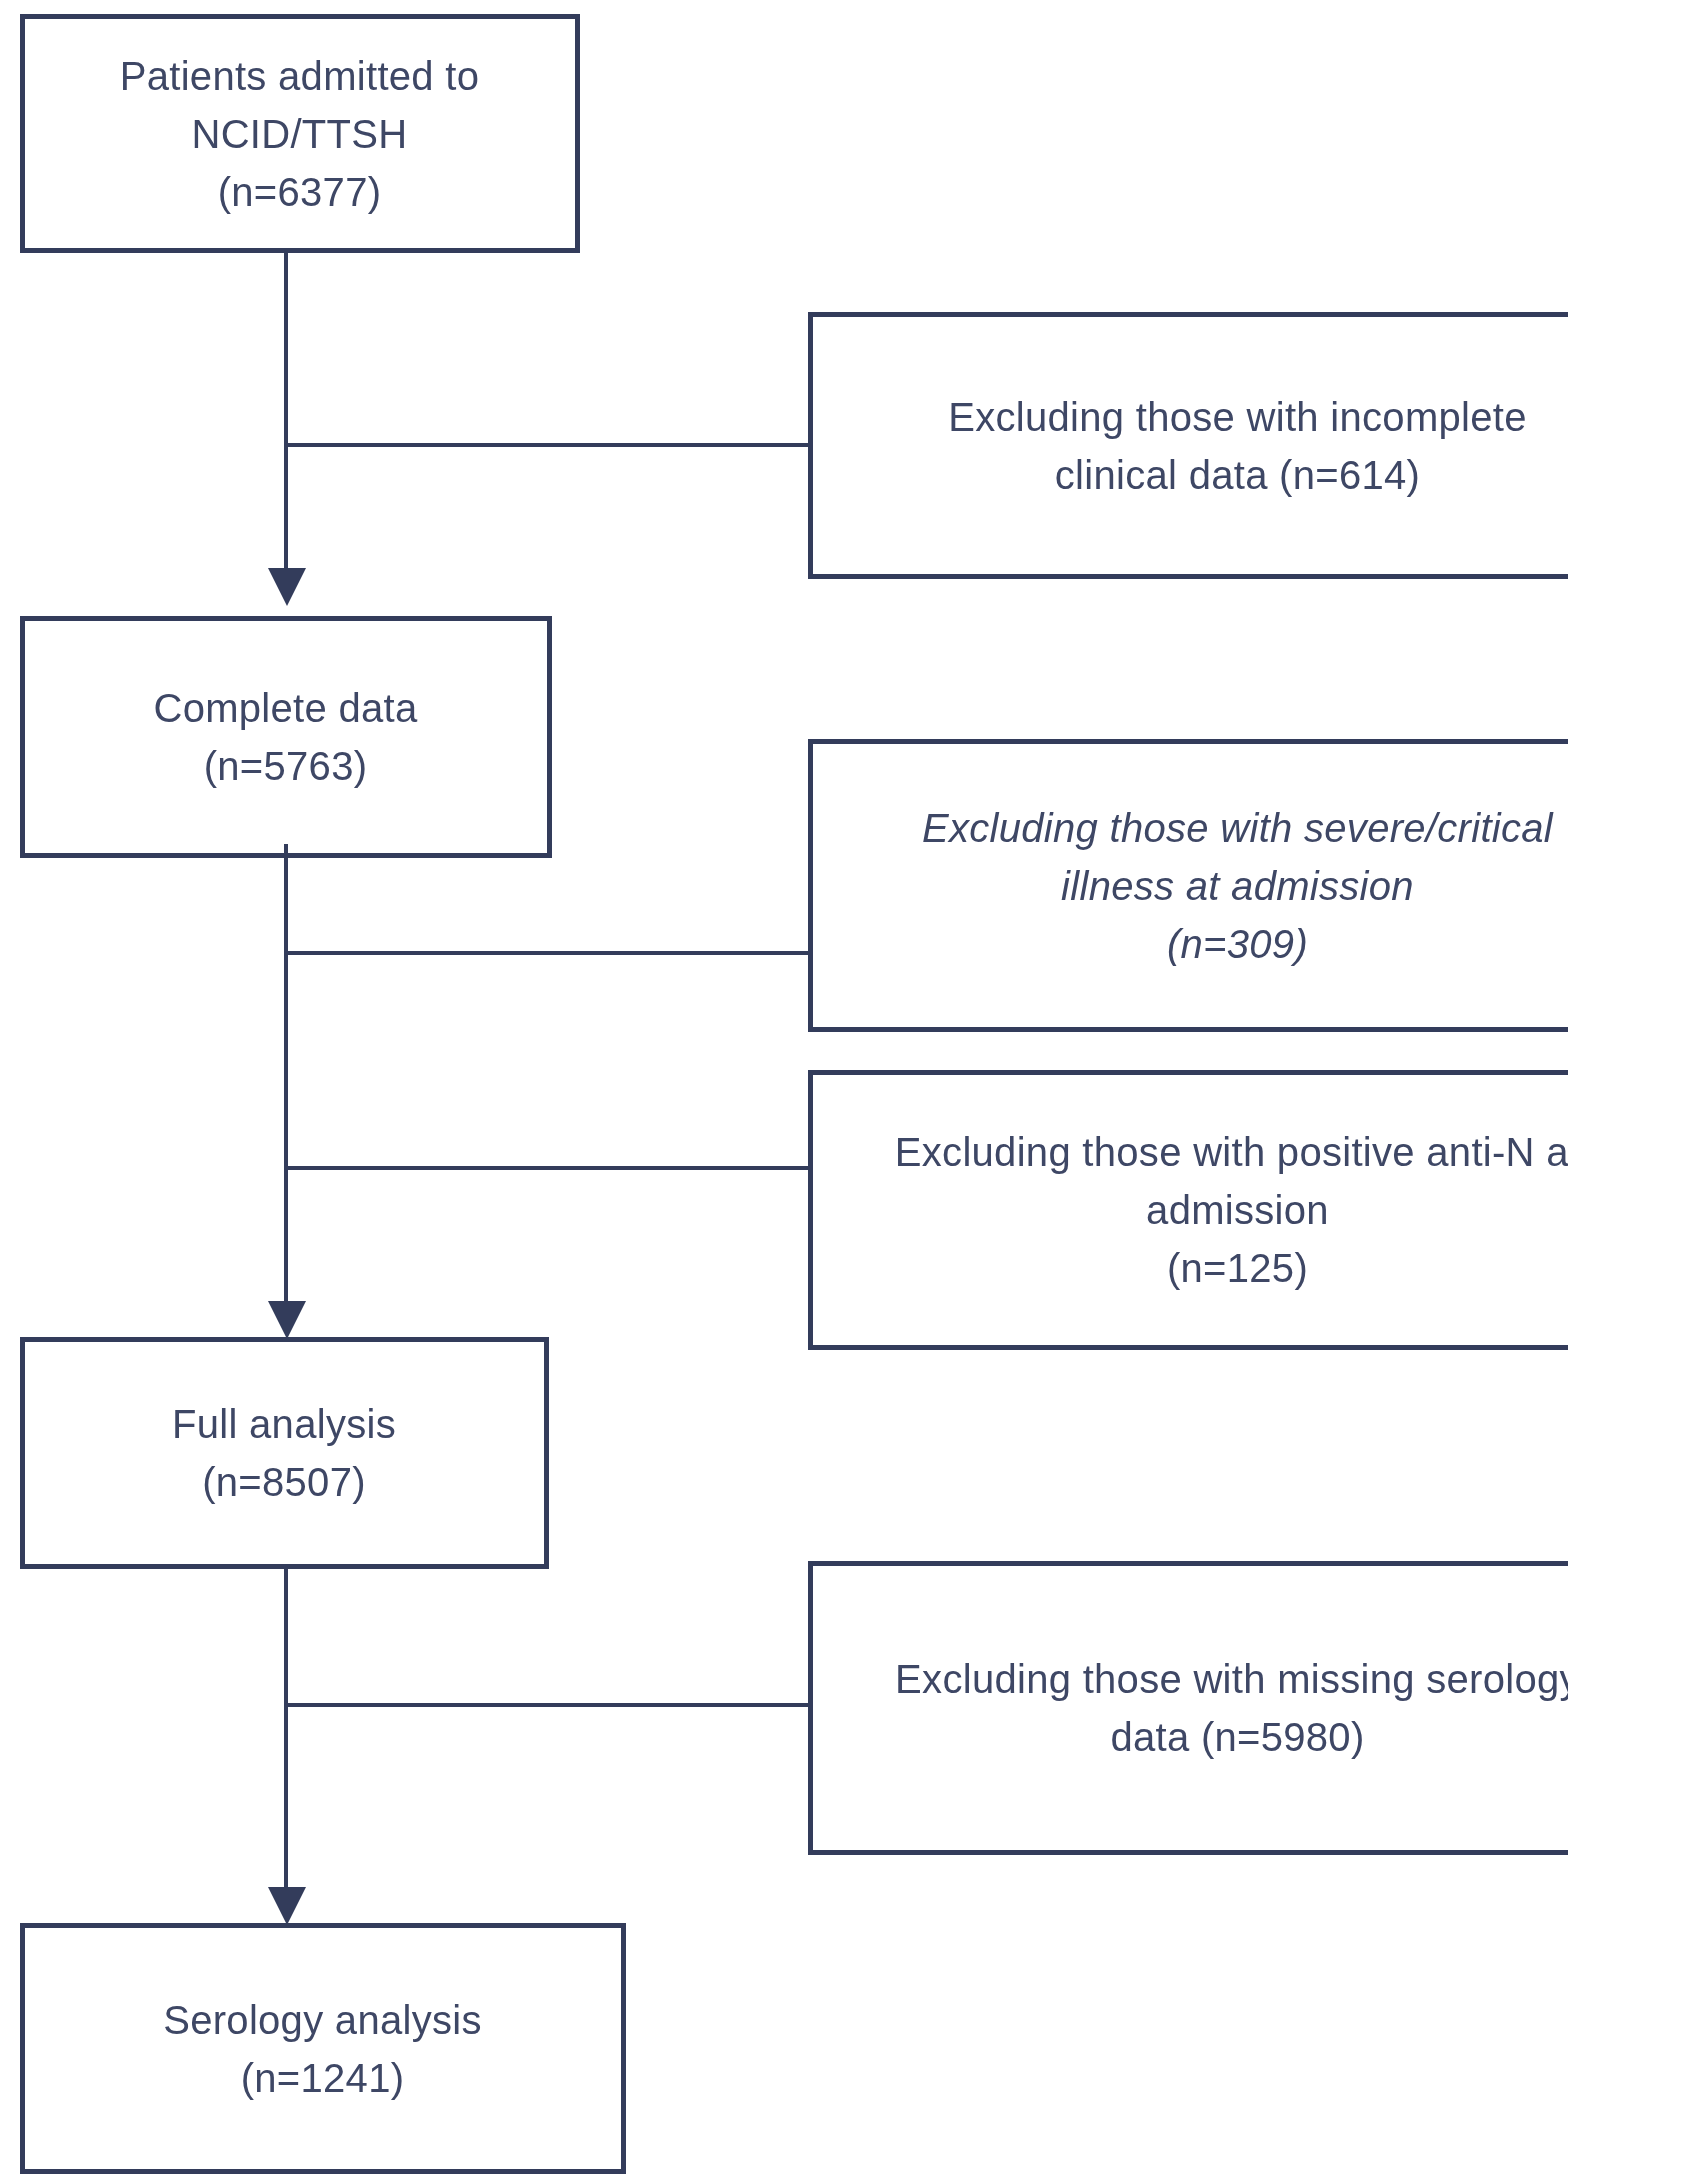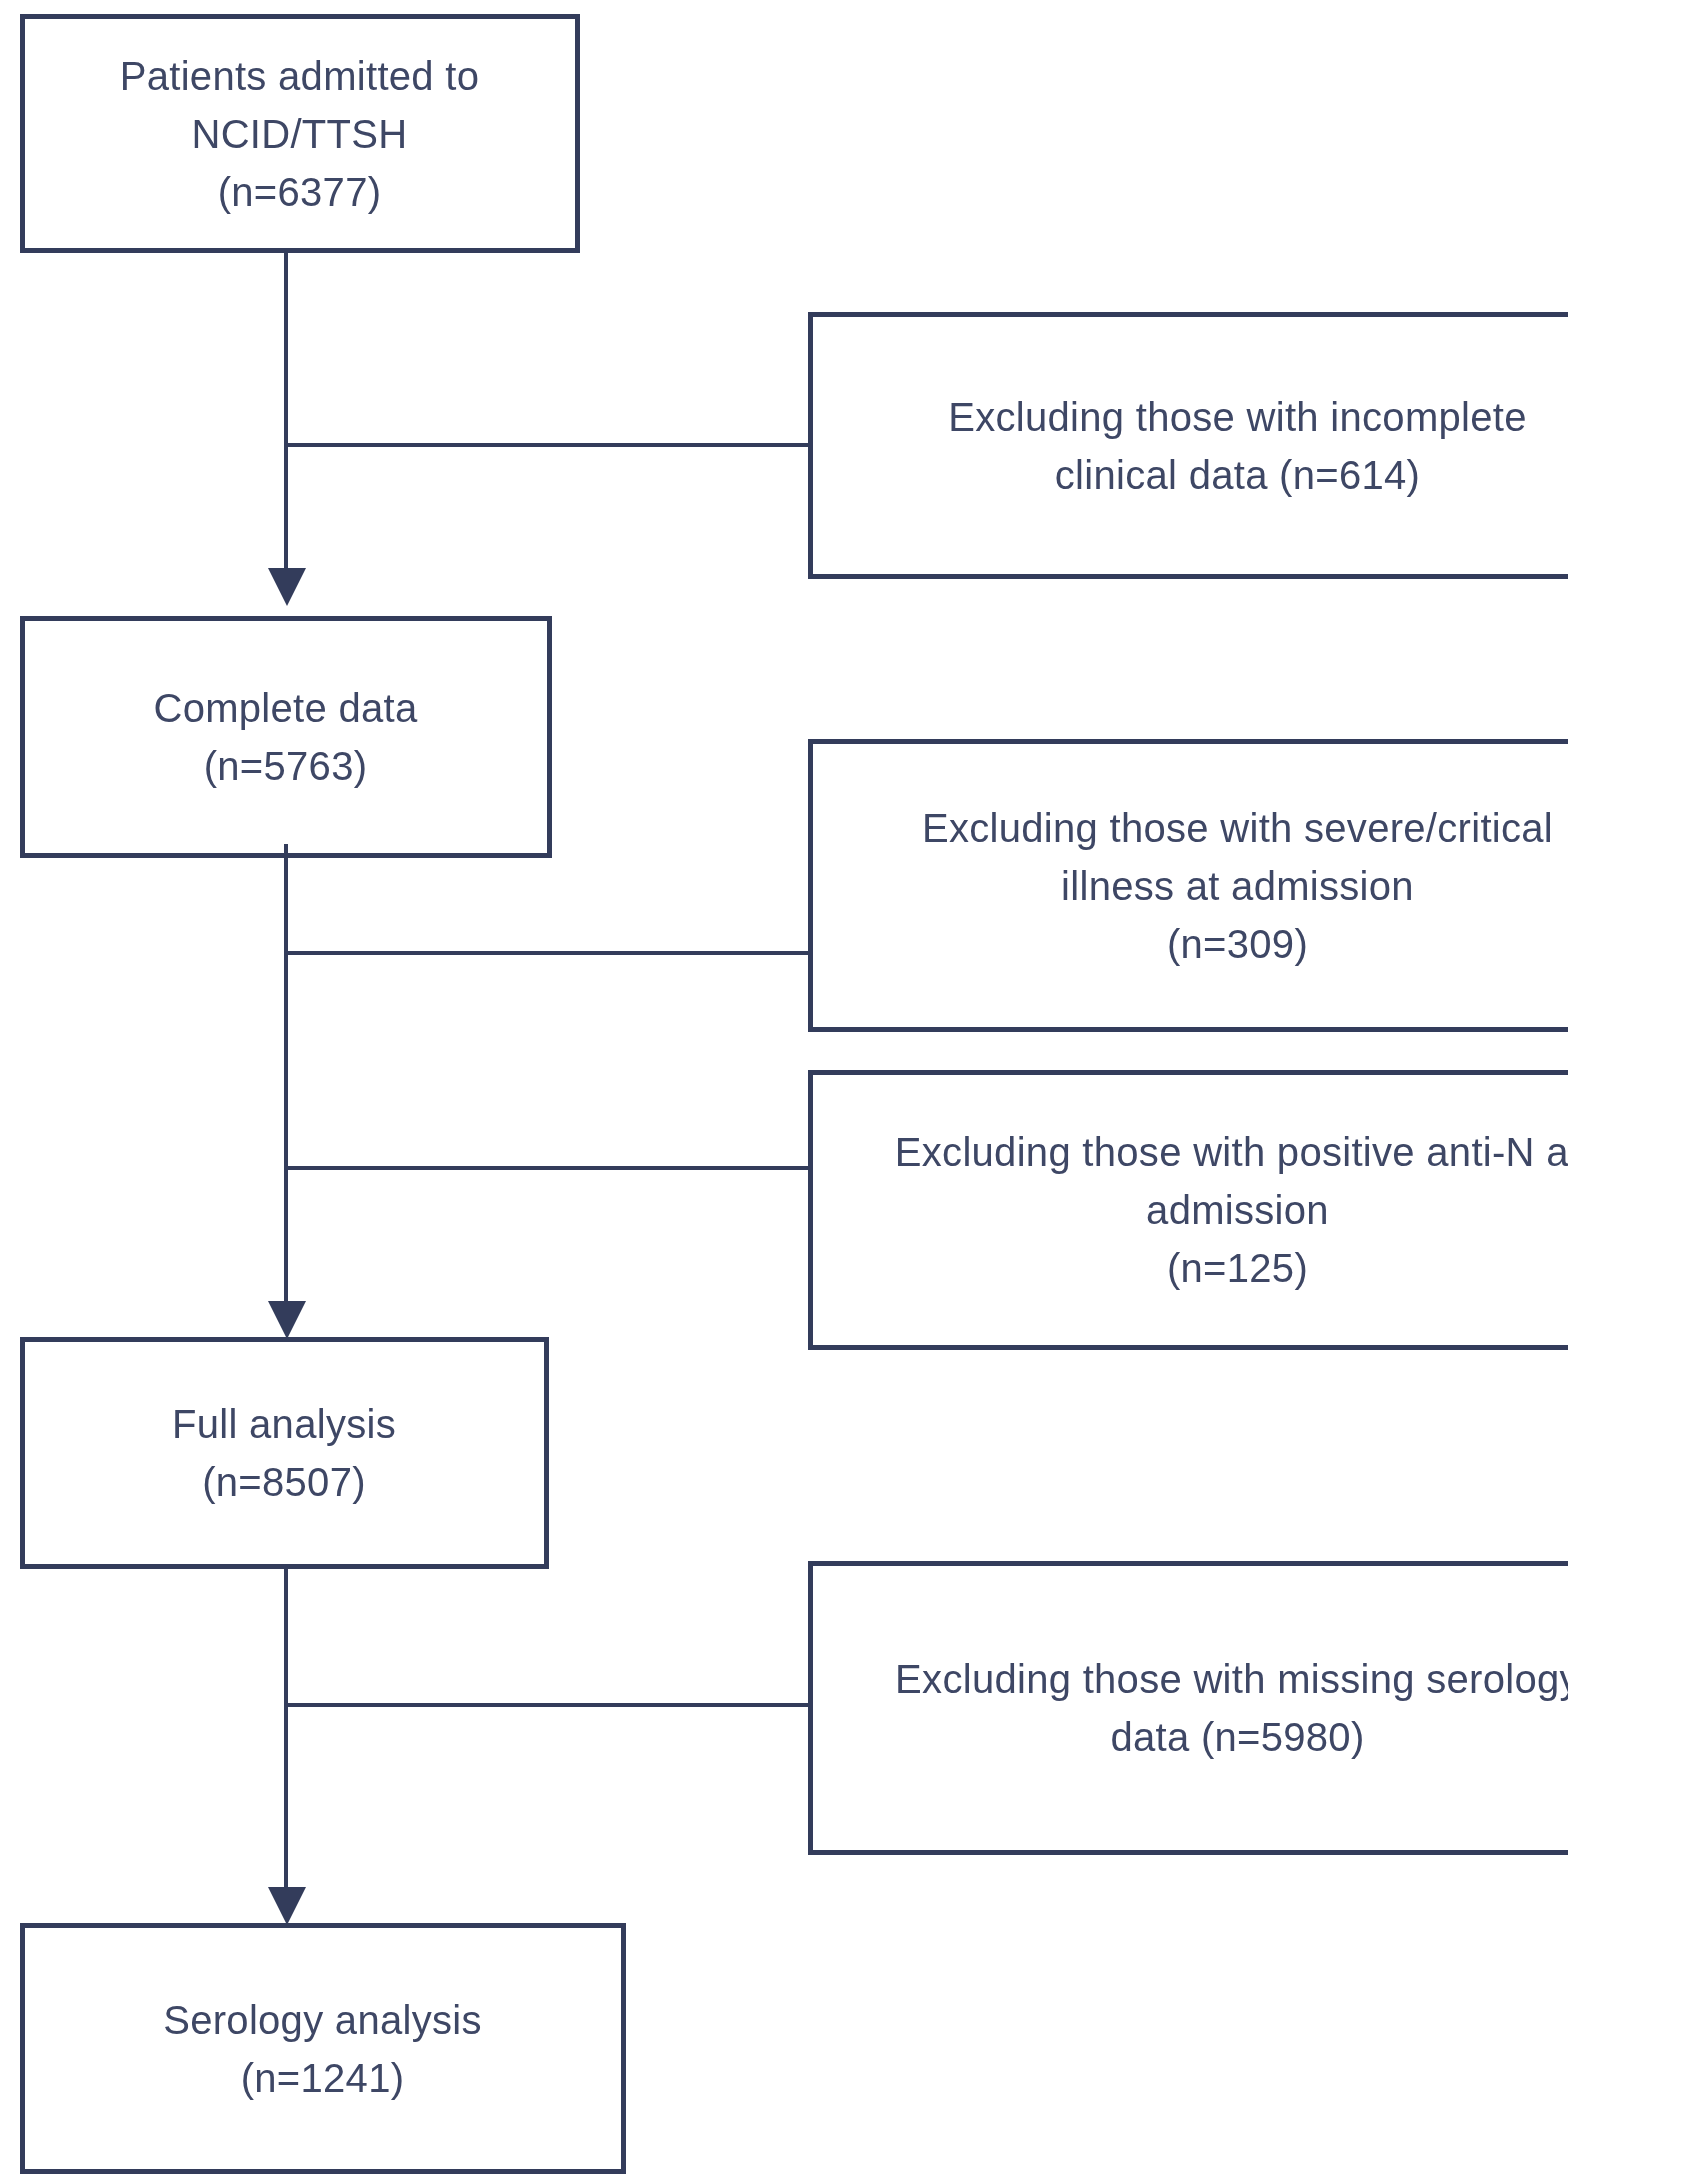--- a/index.html
+++ b/index.html
@@ -34,21 +34,21 @@
     font-weight:500;
     letter-spacing:0.3px;
   }
   
   #box-admitted        {left:19.5px;  top:14px;   width:560px;  height:239px;}
   #box-complete        {left:19.5px;  top:605px;  width:532px;  height:242px;margin-top:11px;}
   #box-full-analysis   {left:19.5px;  top:1337px; width:529px;  height:232px;}
   #box-serology        {left:19.5px;  top:1923px; width:606px;  height:251px;}
   
   #box-excl-incomplete {left:808px; top:312px;  width:859px; height:267px;text-align:center;}
-  #box-excl-severe     {left:808px; top:739px; width:859px; height:293px;}
+  #box-excl-severe     {left:808px; top:739px; width:859px; height:293px;font-style:italic;}
   #box-excl-antin      {left:808px; top:1070px; width:859px; height:280px;}
   #box-excl-missing    {left:808px; top:1561px; width:859px; height:294px;}
   
   .vline{position:absolute; left:284px; width:4.3px; background:var(--line);}
   #stem-1{top:250px;  height:320px;}
   #stem-2{top:844px; height:460px;}
   #stem-3{top:1566px; height:323px;}
   
   .hline{position:absolute; left:286px; width:522px; height:4.3px; background:var(--line);}
   #branch-1{top:443px;}

